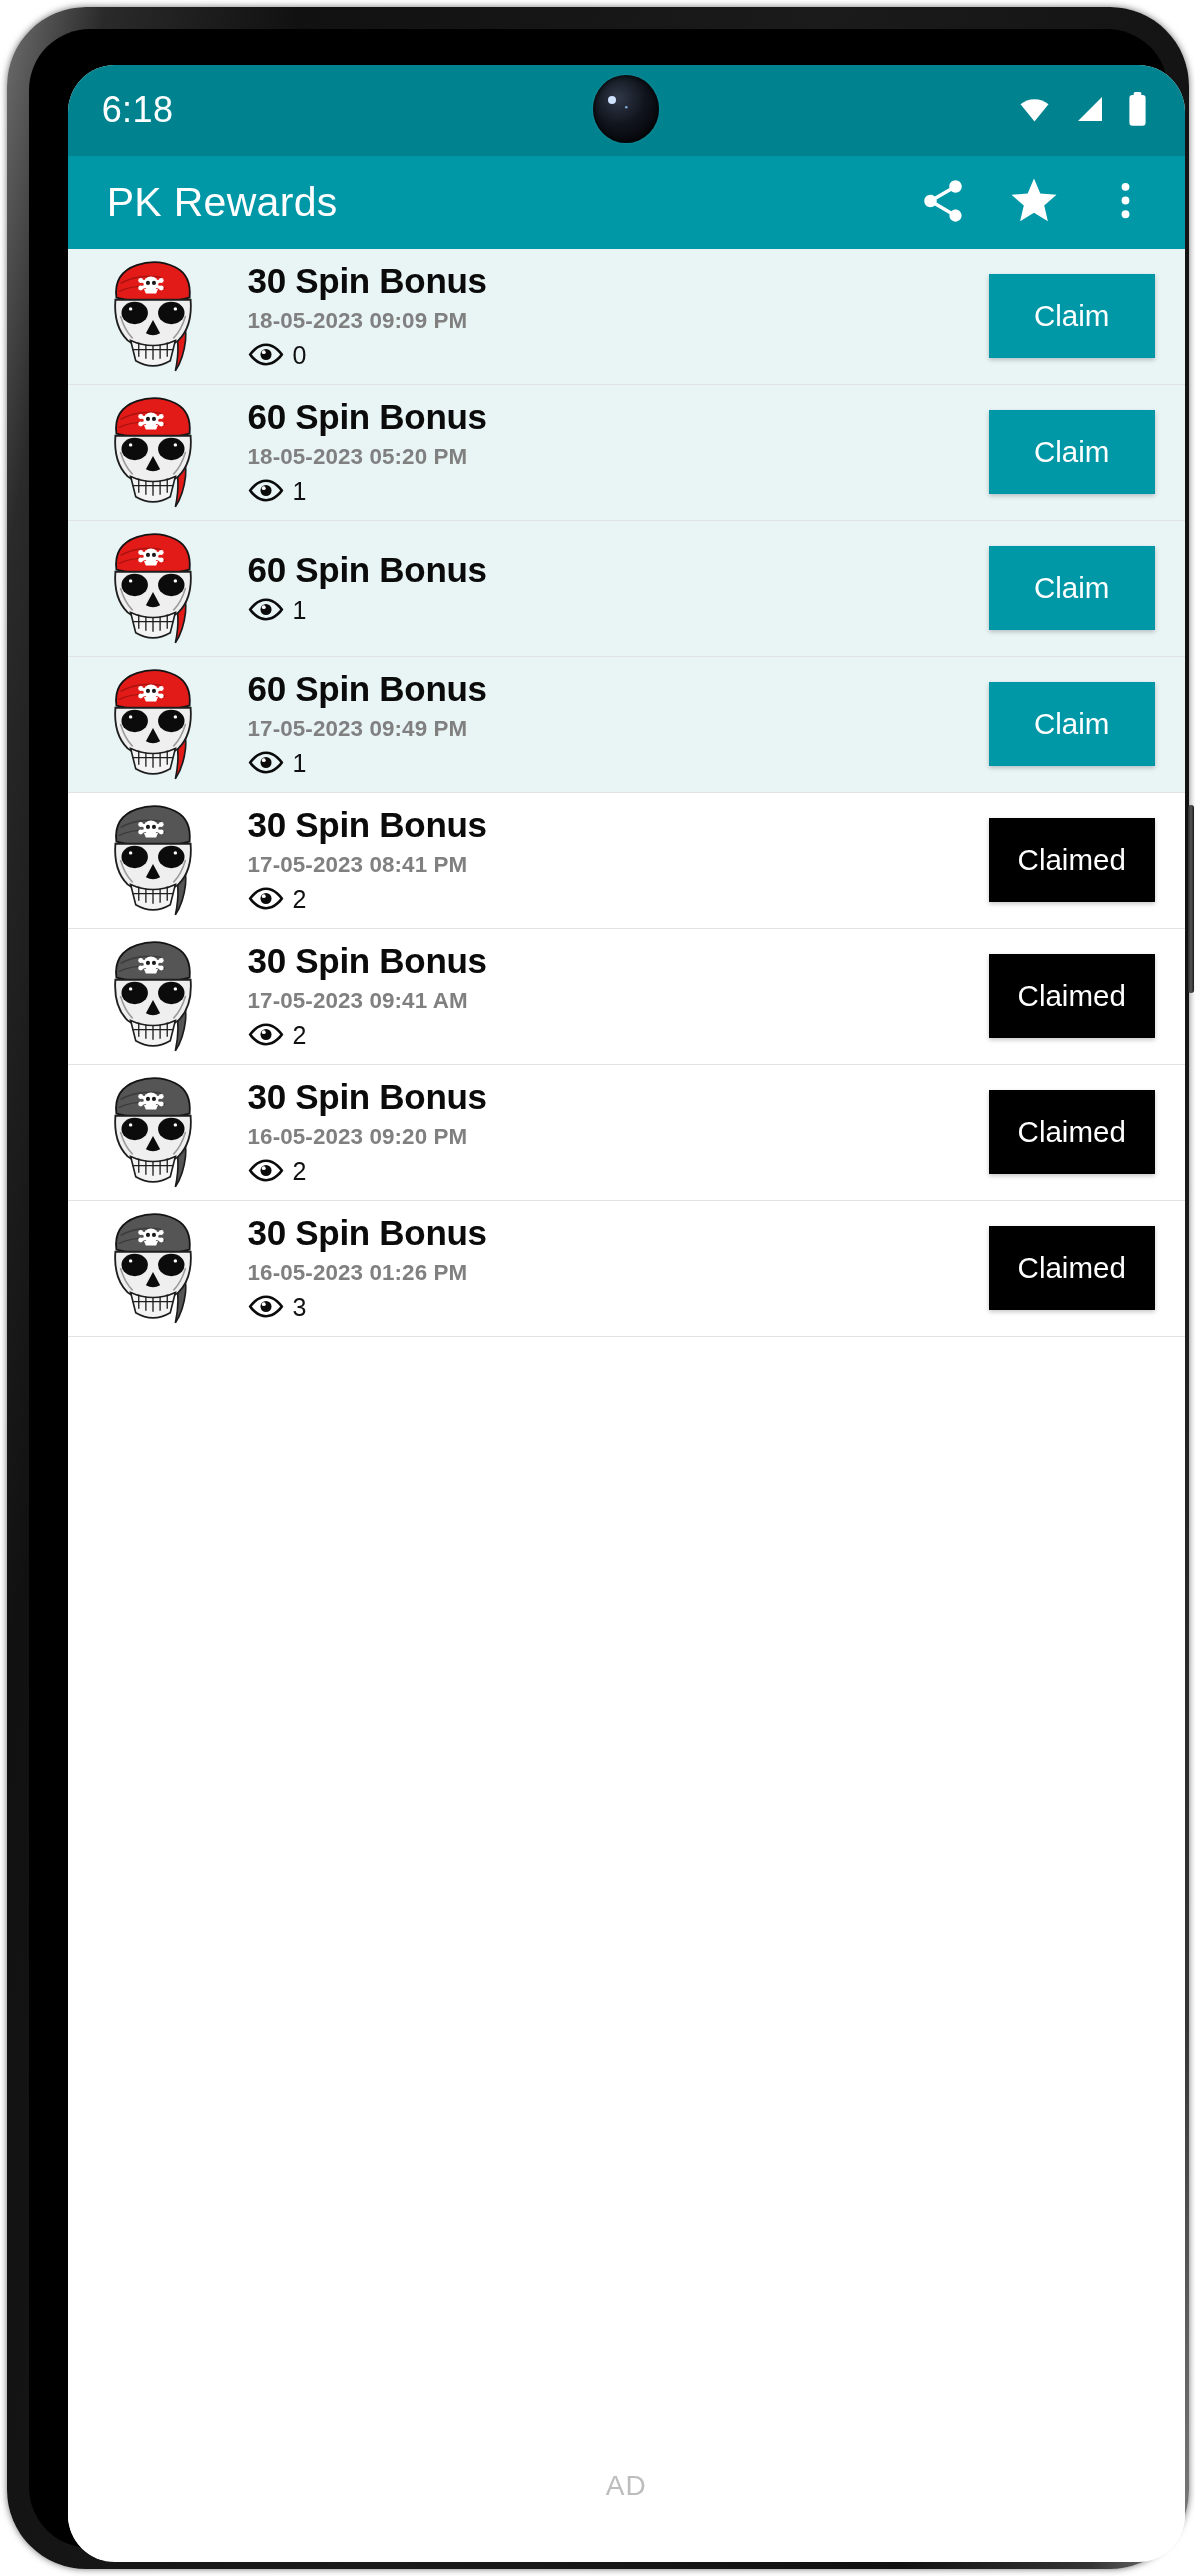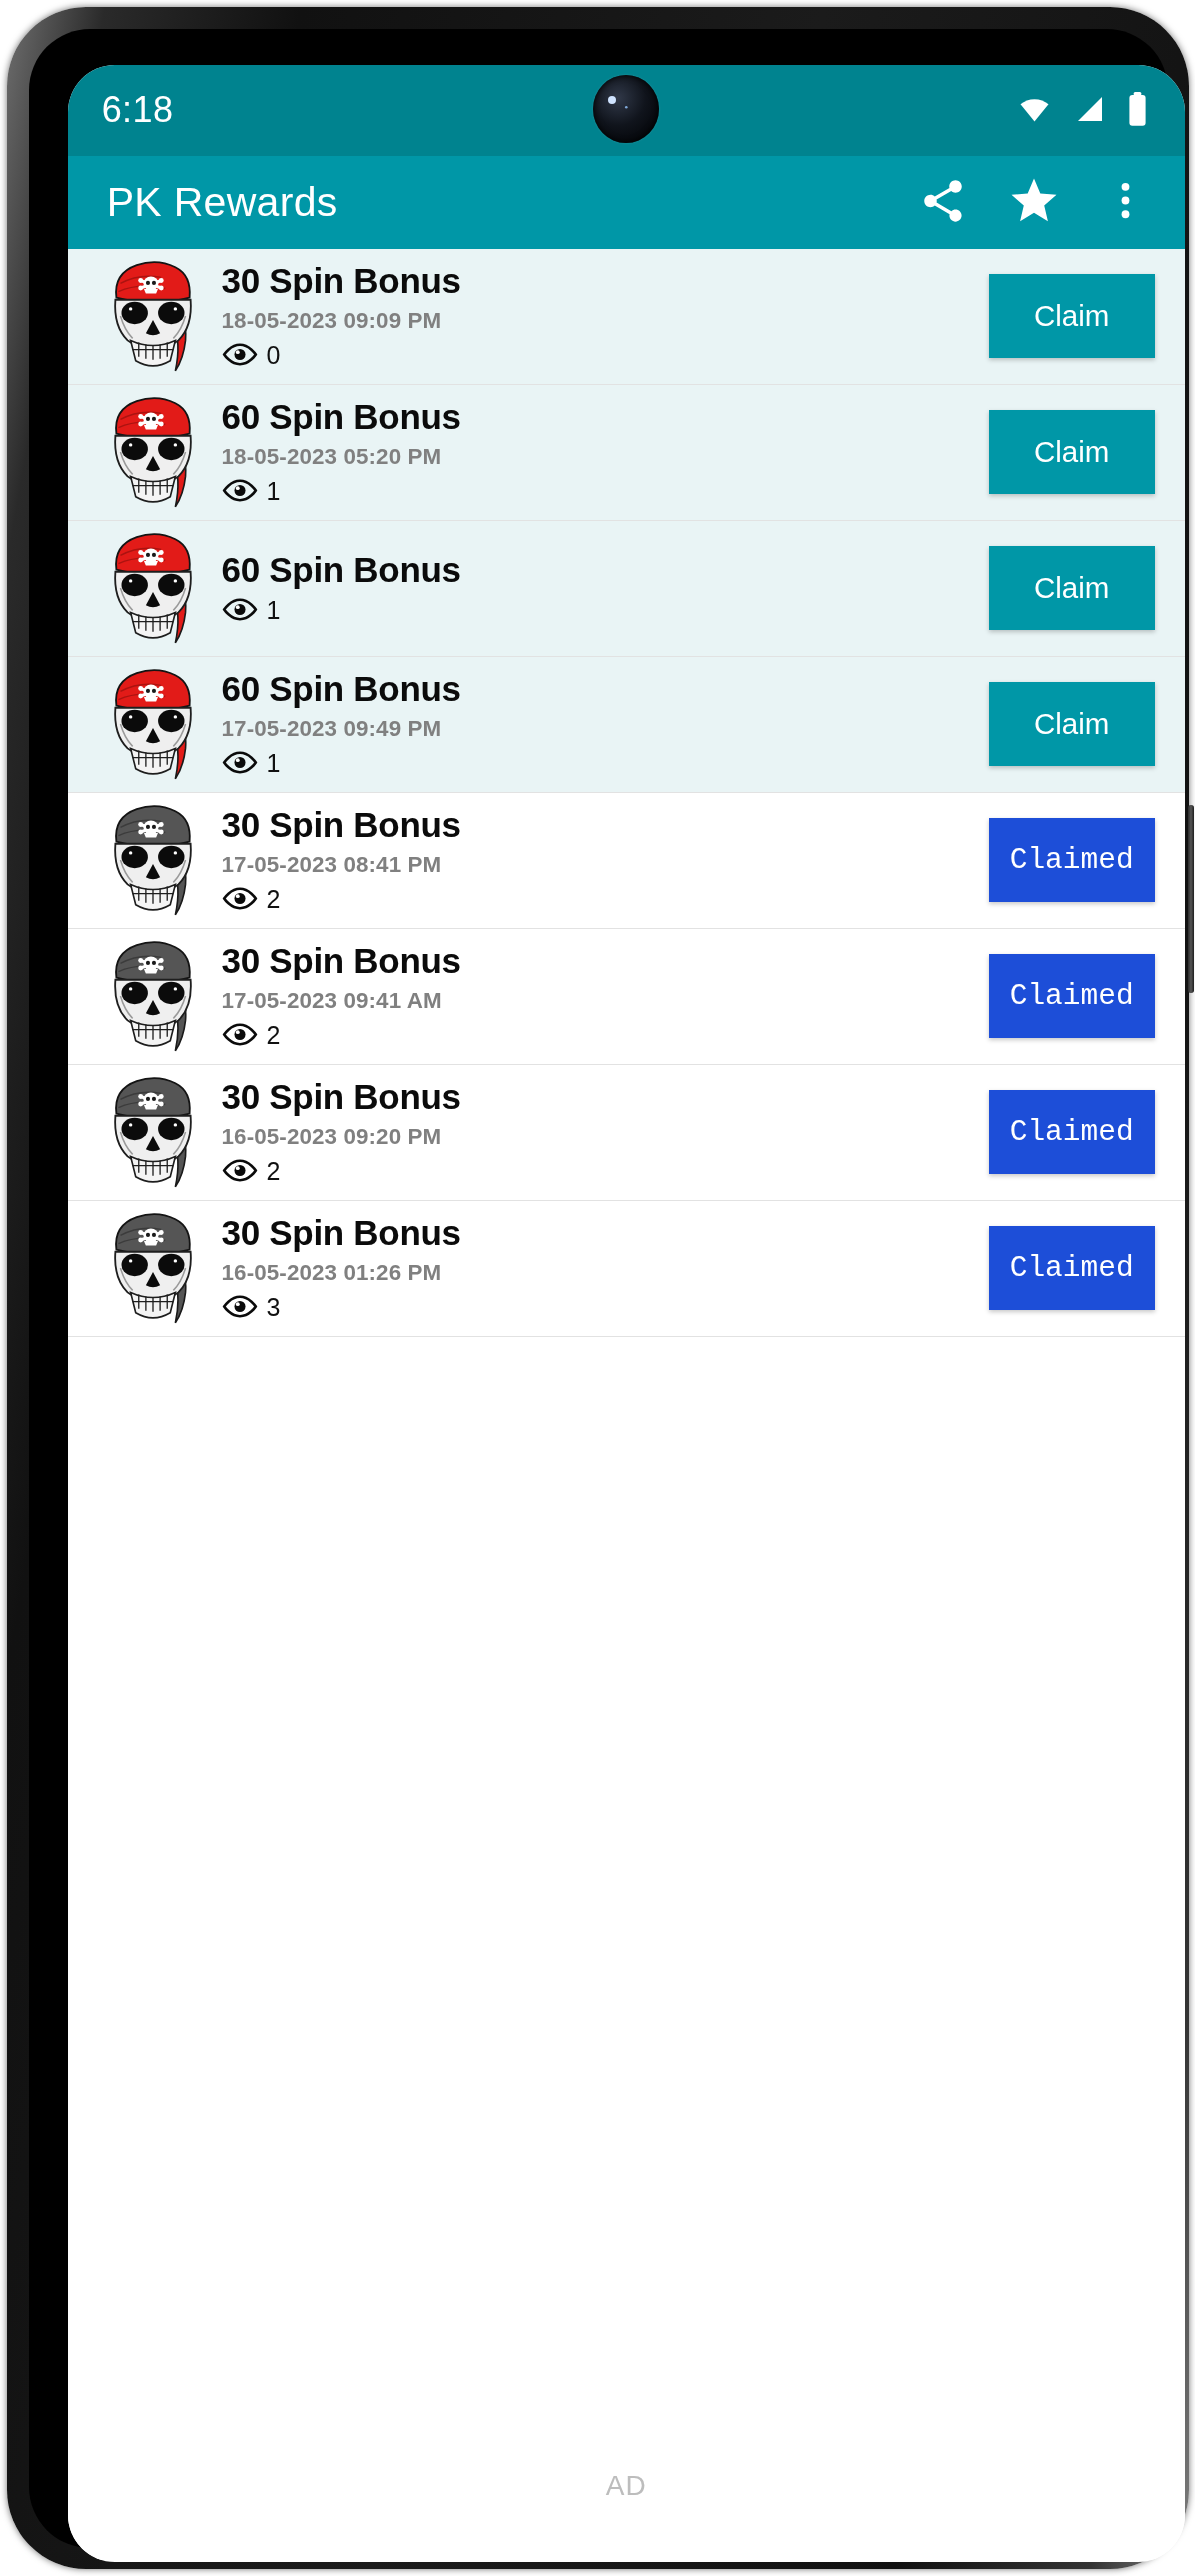--- a/index.html
+++ b/index.html
@@ -90,21 +90,21 @@
     position:relative;
   }
   .reward-row.pending{ background:#e9f4f5; }
   .reward-row.claimed{ background:#ffffff; }
 
   .thumb{
     width:102px; height:122px; flex:0 0 102px;
     margin-right:10.7px;
     display:flex; align-items:center; justify-content:center;
   }
-  .row-text{ flex:1 1 auto; min-width:0; padding-left:7.2px; }
+  .row-text{ flex:1 1 auto; min-width:0; padding-left:7.2px;margin-left:26px; }
   .row-title{
     font-size:35px; font-weight:700; color:#0b0b0b;
     line-height:1.08; letter-spacing:-0.3px;
   }
   .row-date{
     font-size:22.4px; color:#808080; margin-top:8px; letter-spacing:0.1px;font-weight:bold;
   }
   .row-views{
     display:flex; align-items:center; gap:9px; margin-top:7.2px;
   }
@@ -114,21 +114,21 @@
     flex:0 0 auto;
     min-width:166px; height:84px;
     border:none; border-radius:0;
     color:#ffffff; font-size:29.5px;
     font-family:"Liberation Sans", sans-serif;
     display:flex; align-items:center; justify-content:center;
     padding:0 19px; cursor:pointer;
     box-shadow:0 1.8px 4.5px rgba(0,0,0,.22);
   }
   .action-btn.claim{ background:#0097a7; }
-  .action-btn.claimed{ background:#1d4ed8;font-family:Liberation Mono, monospace; }
+  .action-btn.claimed{ background:#000000; }
 
   
   #ad-slot{
     height:109px; background:#ffffff;
     display:flex; align-items:flex-start; justify-content:center;
     padding-top:19.7px;
   }
   #ad-slot .ad-label{ font-size:28px; color:#bdbdbd; letter-spacing:0.9px; }
 
   

